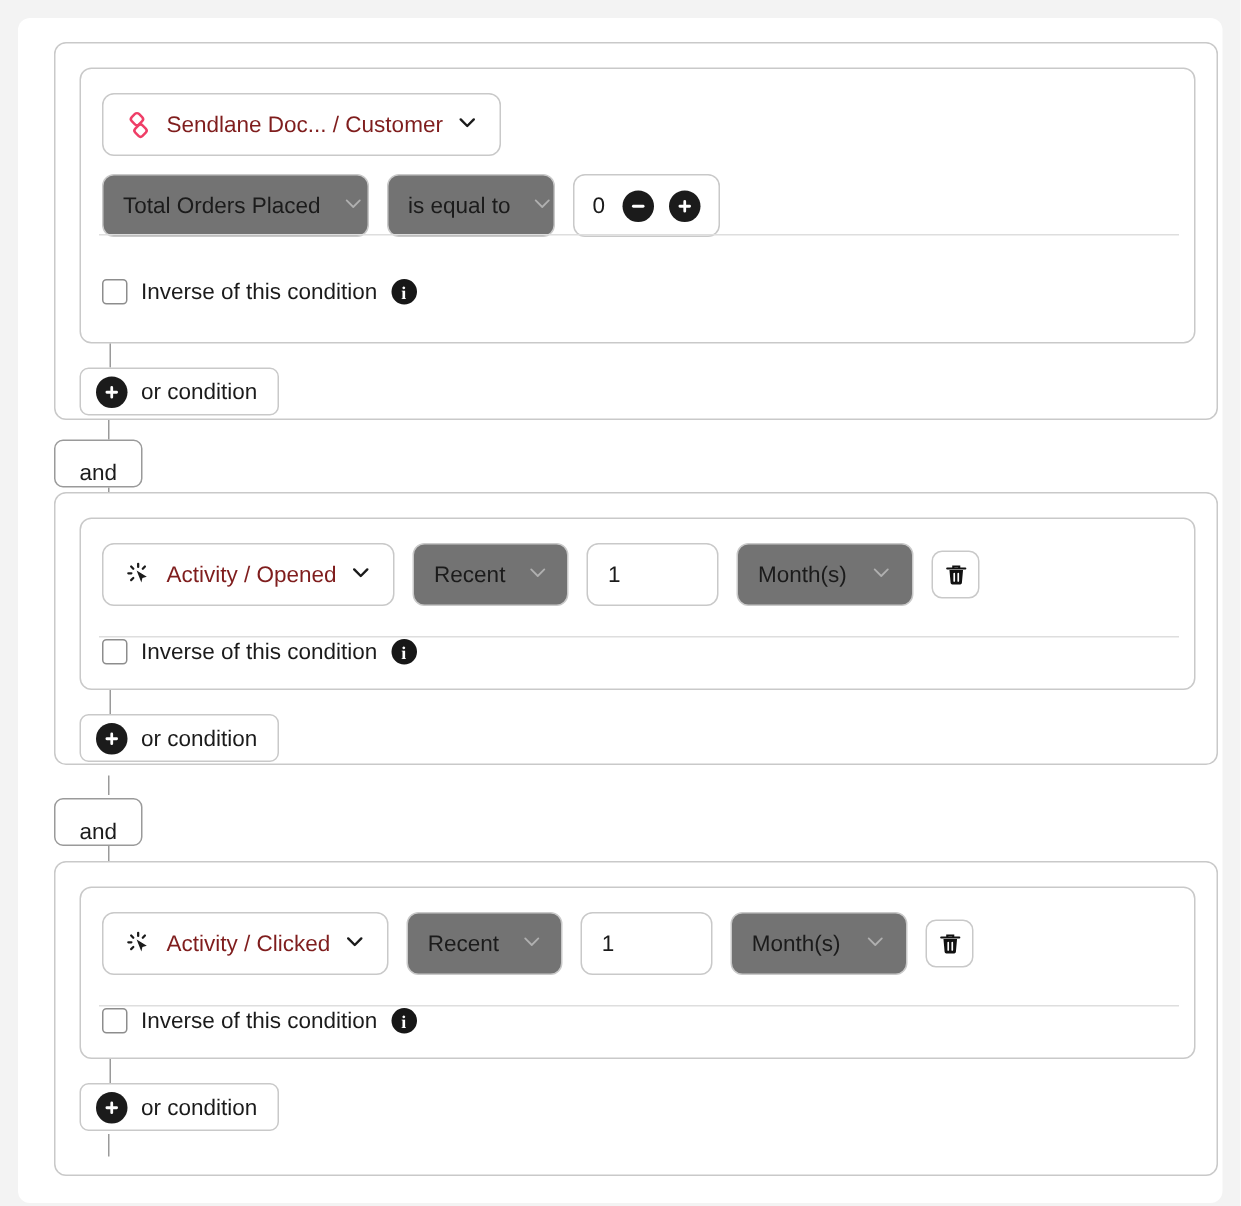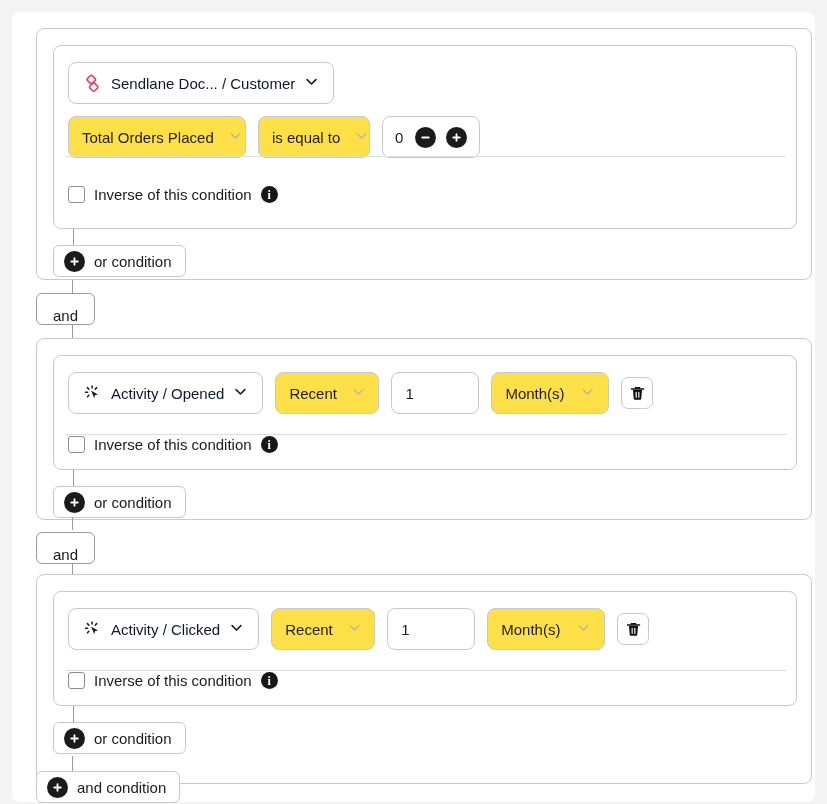--- a/index.html
+++ b/index.html
@@ -51,35 +51,35 @@
     display:inline-flex;
     align-items:center;
     gap:9px;
     height:42px;
     padding:0 14px;
     border:1px solid #c9c9c9;
     border-radius:8px;
     background:#fff;
     box-sizing:border-box;
     font-size:15px;
-    color:#0f172a;
+    color:#7f1d1d;
     white-space:nowrap;
     cursor:pointer;
   }
 
   .select{
     display:inline-flex;
     align-items:center;
     justify-content:space-between;
     gap:14px;
     height:42px;
     padding:0 13px;
     border:1px solid #c9c9c9;
     border-radius:8px;
-    background:#fde047;
+    background:#737373;
     box-sizing:border-box;
     font-size:15px;
     color:#1b1b1b;
     white-space:nowrap;
     cursor:pointer;
   }
 
   .textbox{
     display:inline-flex;
     align-items:center;
@@ -280,21 +280,21 @@
       </div>
     </div>
   </div>
 
   <div class="vline" style="left:60px;top:268px;height:13px;"></div>
   <div class="andbtn" style="position:absolute;left:24px;top:281px;">
     <span>and</span>
   </div>
   <div class="vline" style="left:60px;top:313px;height:13px;"></div>
 
-  <div class="group" style="top:326px;height:182px;">
+  <div class="group" style="top:316px;height:182px;">
 
     <div class="group-inner" style="height:115px;">
 
       <div class="cond-row" style="padding-top:16px;">
         <div class="pill">
           <span style="display:inline-flex;">
             <svg width="19" height="19" viewBox="0 0 24 24">
               <g stroke="#1b1b1b" stroke-width="1.9" stroke-linecap="round">
                 <path d="M11.5 2.4v2.6"></path>
                   <path d="M5.6 4.6l1.8 1.9"></path>
@@ -453,24 +453,14 @@
           <svg width="13" height="13" viewBox="0 0 24 24">
               <path d="M12 6v12M6 12h12" stroke="#fff" stroke-width="3.4" stroke-linecap="round"></path>
             </svg>
         </span>
         <span>or condition</span>
       </div>
     </div>
   </div>
 
   <div class="vline" style="left:60px;top:744px;height:15px;"></div>
-  <div style="position:absolute;left:24px;top:759px;">
-    <div class="addbtn">
-      <span class="round-btn">
-        <svg width="13" height="13" viewBox="0 0 24 24">
-            <path d="M12 6v12M6 12h12" stroke="#fff" stroke-width="3.4" stroke-linecap="round"></path>
-          </svg>
-      </span>
-      <span>and condition</span>
-    </div>
-  </div>
 
 </div>
 
 </body></html>

